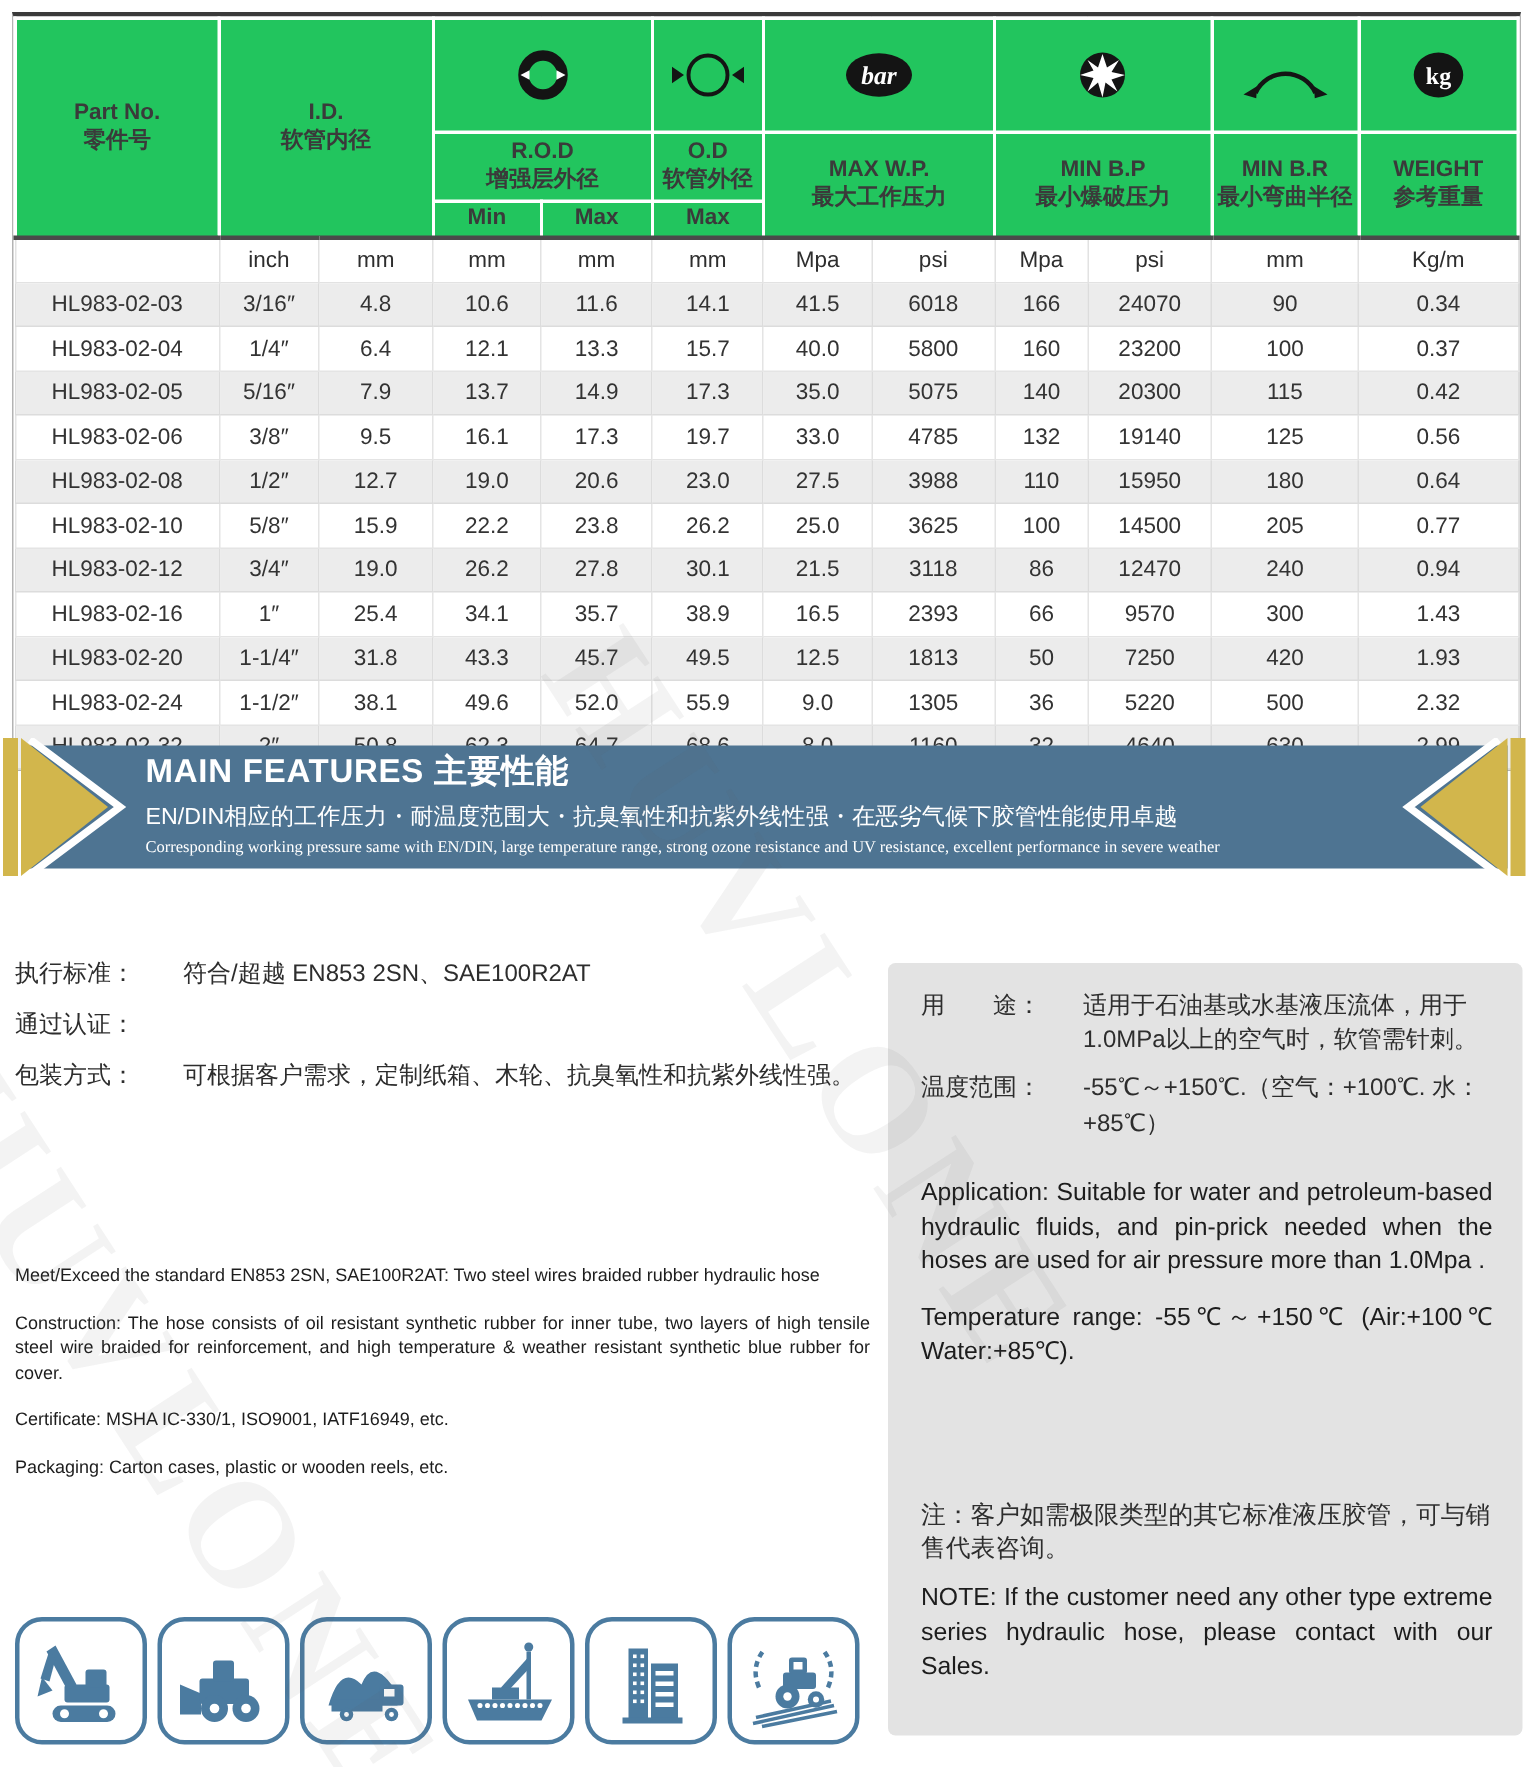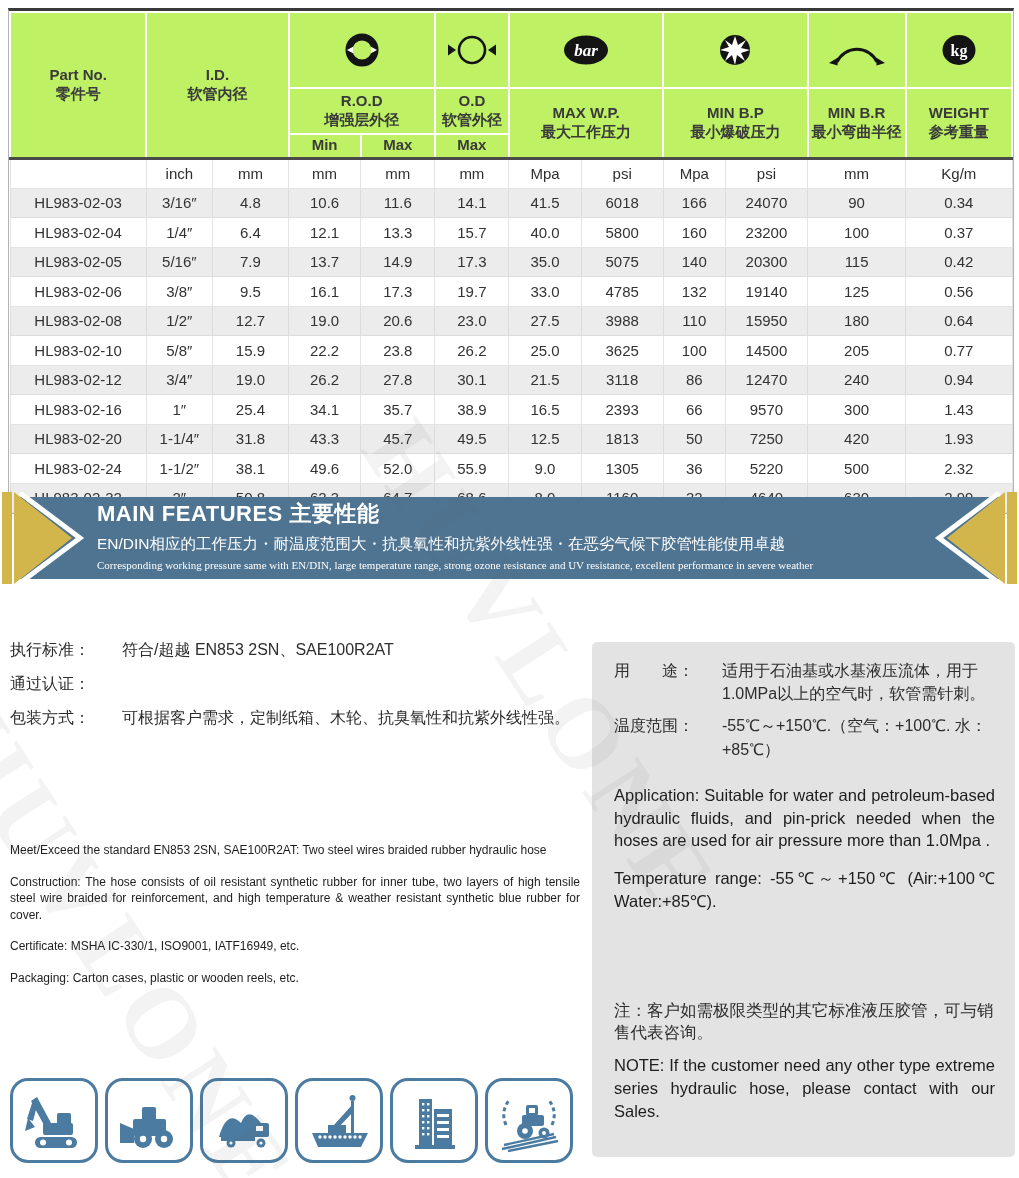--- a/index.html
+++ b/index.html
@@ -8,21 +8,21 @@
   
   .wm{position:absolute;font:bold 100px "Liberation Serif",serif;color:rgba(90,90,90,0.075);
       letter-spacing:8px;transform-origin:0 0;z-index:6;pointer-events:none;white-space:nowrap;}
   .wm1{left:14px;top:690px;transform:rotate(57deg);}
   .wm2{left:436px;top:400px;transform:rotate(57deg);}
   
   .tablewrap{position:absolute;left:8px;top:8px;width:1004px;border:1px solid #b3b3b3;
              border-top:3px solid #3a3a3a;background:#fff;z-index:1;}
   table.spec{border-collapse:collapse;width:100%;table-layout:fixed;}
   table.spec th,table.spec td{padding:0;text-align:center;vertical-align:middle;overflow:hidden;}
-  .h{background:#bef264;border:2px solid #fff;color:#3a3a3a;font-weight:bold;font-size:15px;
+  .h{background:#22c55e;border:2px solid #fff;color:#3a3a3a;font-weight:bold;font-size:15px;
      line-height:1.25;white-space:pre-line;}
   tr.r-icons th{height:39px;}
   tr.r-title th{height:44px;}
   tr.r-minmax th{height:22px;}
   tr.r-units th{height:28px;background:#fff;border:1px solid #e2e2e2;border-top:3px solid #4a4a4a;
                 font-weight:normal;font-size:15px;color:#2e2e2e;}
   tbody td{height:28.5px;font-size:15px;color:#333;border:1px solid #e4e4e4;background:#fff;}
   tbody tr.stripe td{background:#ececec;border-color:#dcdcdc;}
   .icn{display:block;margin:0 auto;}
   

